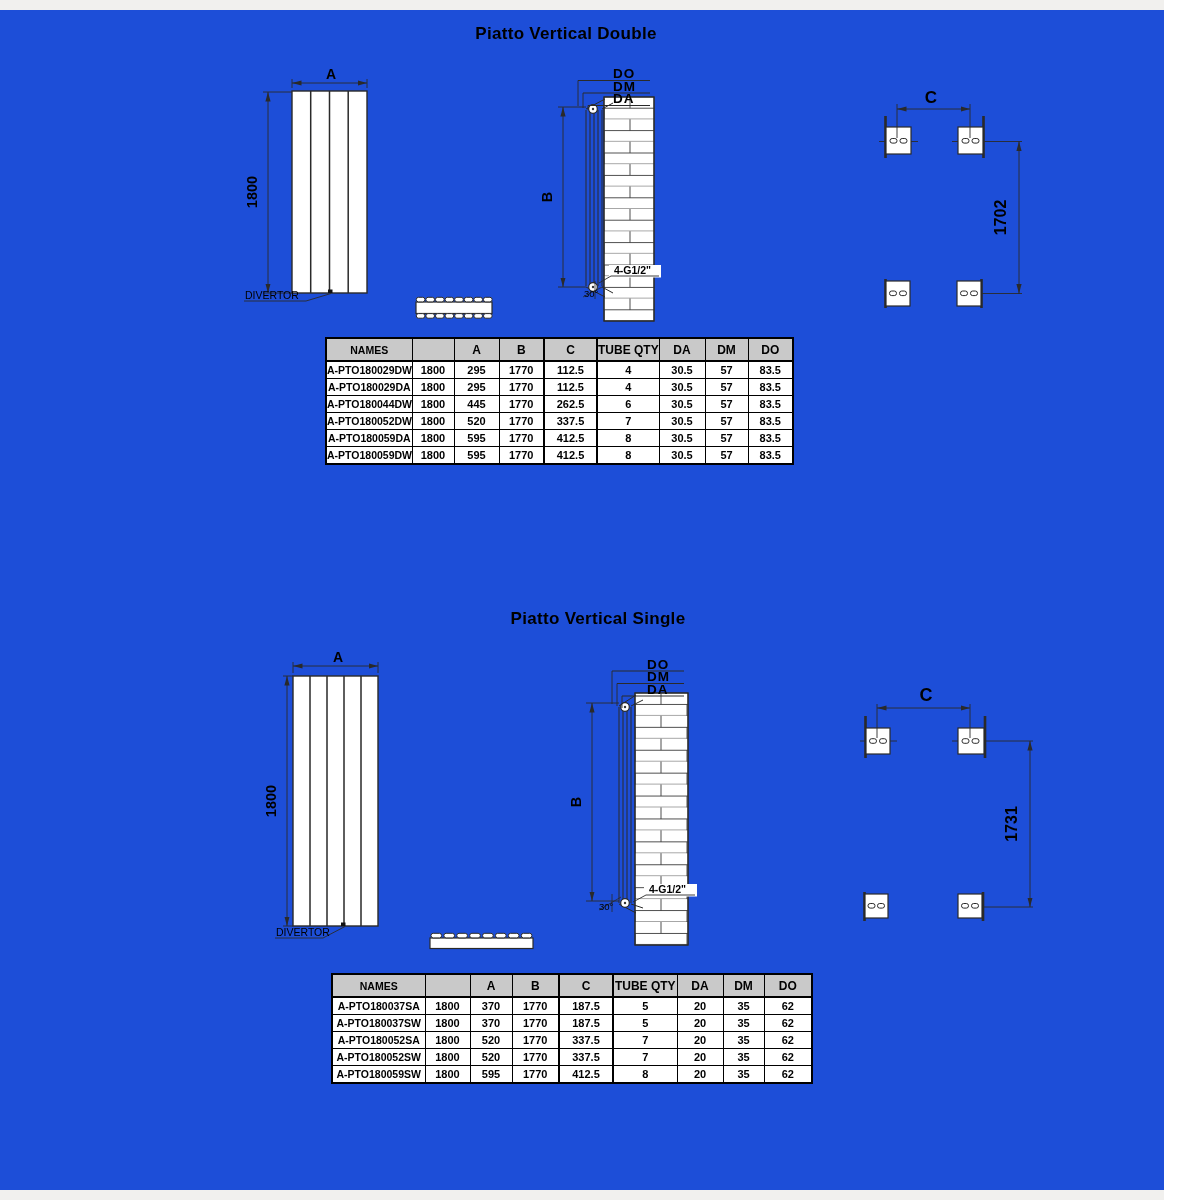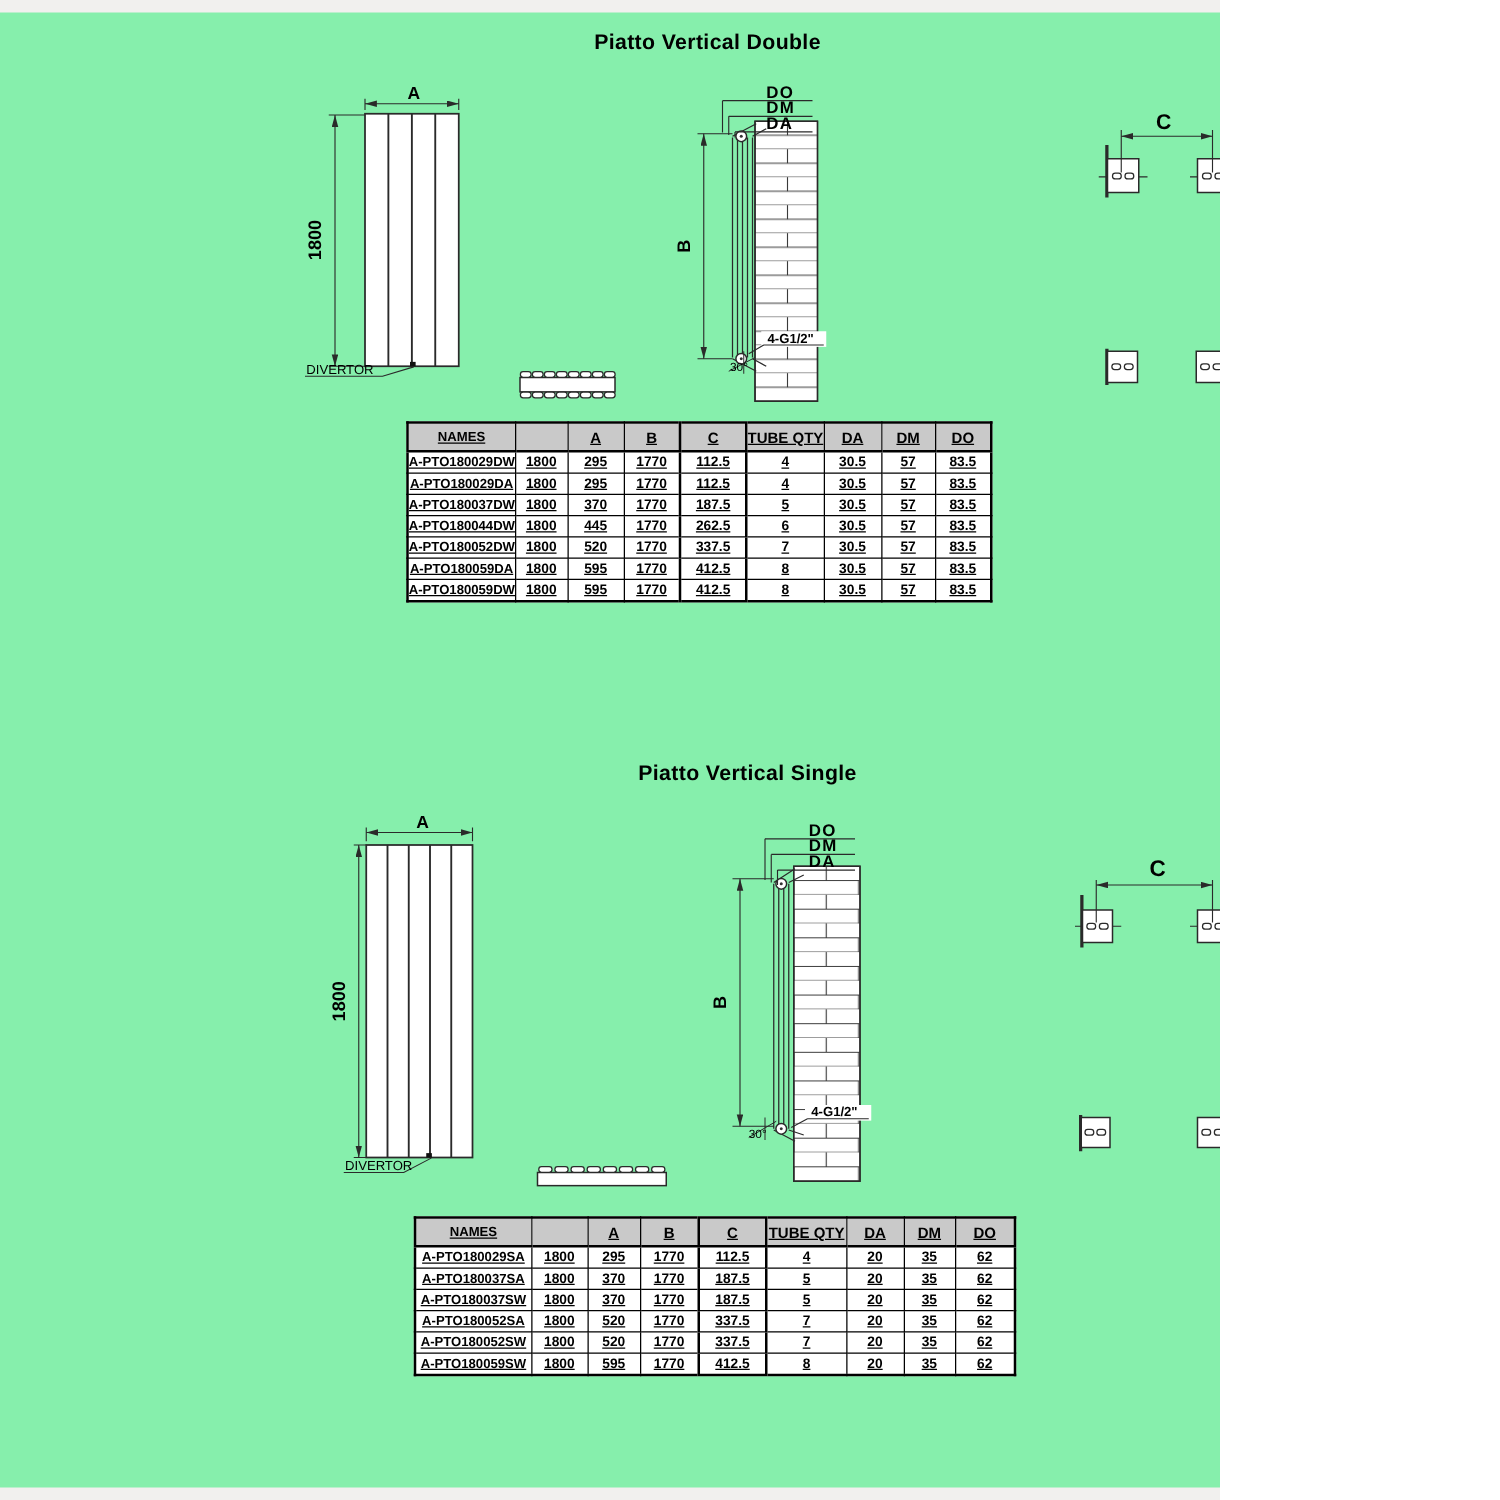--- a/index.html
+++ b/index.html
@@ -1,25 +1,25 @@
 <!DOCTYPE html>
 <html><head>
 <meta charset="utf-8">
 <style>
   html,body{margin:0;padding:0;background:#fff;}
-  .page{position:relative;width:976px;height:1200px;background:#86efac;overflow:hidden;
+  .page{position:relative;width:1164px;height:1200px;background:#1d4ed8;overflow:hidden;
         font-family:"Liberation Sans",sans-serif;color:#000;}
   .edge-strip{position:absolute;left:0;width:1200px;height:10px;background:#f1f0ee;}
   .title{position:absolute;transform:translateX(-50%);font-size:17px;font-weight:bold;
          letter-spacing:.3px;white-space:nowrap;}
   svg{position:absolute;left:0;width:1200px;height:600px;}
   svg text{font-family:"Liberation Sans",sans-serif;fill:#000;}
   .dimtxt{font-weight:bold;}
   .spec-table{position:absolute;border-collapse:collapse;table-layout:fixed;
-              background:#fff;border:2.5px solid #000;text-decoration:underline;}
+              background:#fff;border:2.5px solid #000;}
   .spec-table th,.spec-table td{border:1px solid #000;text-align:center;vertical-align:middle;
               padding:0;font-weight:bold;overflow:hidden;white-space:nowrap;}
   .spec-table th{height:21px;font-size:12px;background:#c9c9c9;border-bottom-width:2px;}
   .spec-table td{height:16px;font-size:11px;}
   .spec-table th:nth-child(5),.spec-table td:nth-child(5){border-left-width:2.5px;border-right-width:2.5px;}
   .spec-table th:first-child,.spec-table td:first-child{font-size:10.5px;}
 </style>
 </head>
 <body>
 
@@ -164,31 +164,20 @@
           <td>1800</td>
           <td>295</td>
           <td>1770</td>
           <td>112.5</td>
           <td>4</td>
           <td>30.5</td>
           <td>57</td>
           <td>83.5</td>
         </tr>
         <tr>
-          <td>A-PTO180037DW</td>
-          <td>1800</td>
-          <td>370</td>
-          <td>1770</td>
-          <td>187.5</td>
-          <td>5</td>
-          <td>30.5</td>
-          <td>57</td>
-          <td>83.5</td>
-        </tr>
-        <tr>
           <td>A-PTO180044DW</td>
           <td>1800</td>
           <td>445</td>
           <td>1770</td>
           <td>262.5</td>
           <td>6</td>
           <td>30.5</td>
           <td>57</td>
           <td>83.5</td>
         </tr>
@@ -335,31 +324,20 @@
           <th>B</th>
           <th>C</th>
           <th>TUBE QTY</th>
           <th>DA</th>
           <th>DM</th>
           <th>DO</th>
         </tr>
       </thead>
     <tbody>
         <tr>
-          <td>A-PTO180029SA</td>
-          <td>1800</td>
-          <td>295</td>
-          <td>1770</td>
-          <td>112.5</td>
-          <td>4</td>
-          <td>20</td>
-          <td>35</td>
-          <td>62</td>
-        </tr>
-        <tr>
           <td>A-PTO180037SA</td>
           <td>1800</td>
           <td>370</td>
           <td>1770</td>
           <td>187.5</td>
           <td>5</td>
           <td>20</td>
           <td>35</td>
           <td>62</td>
         </tr>

